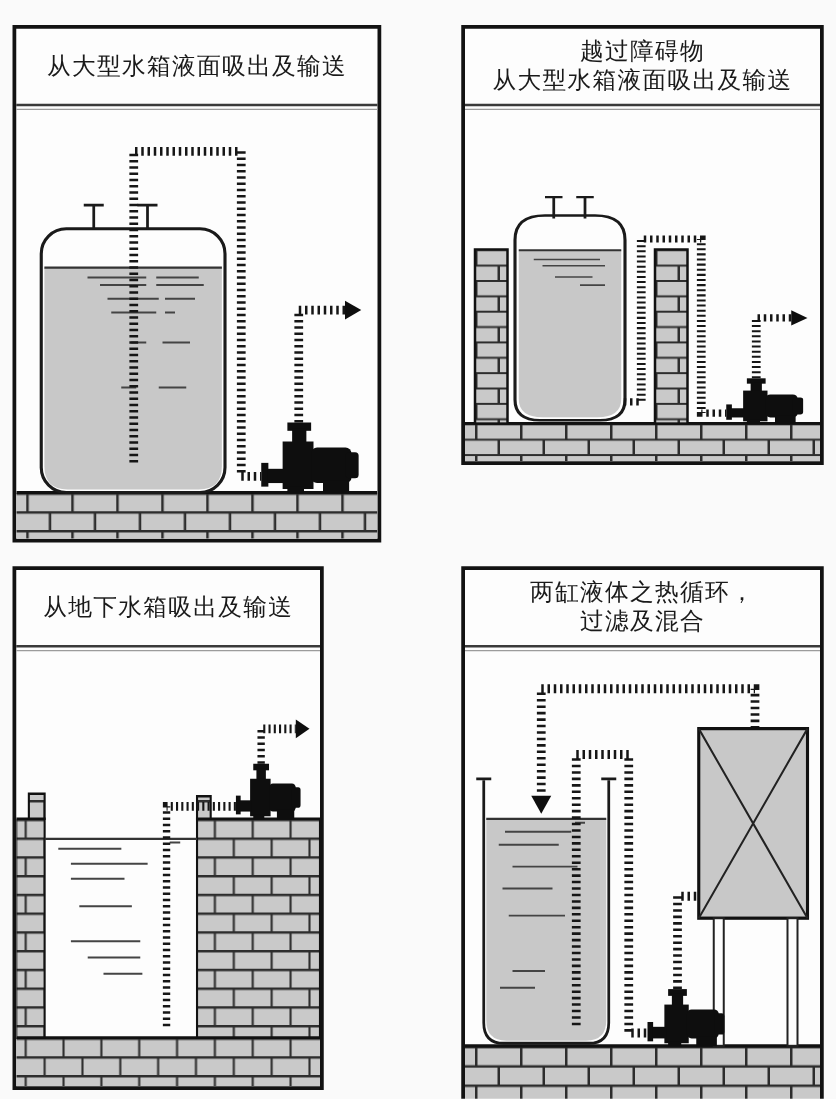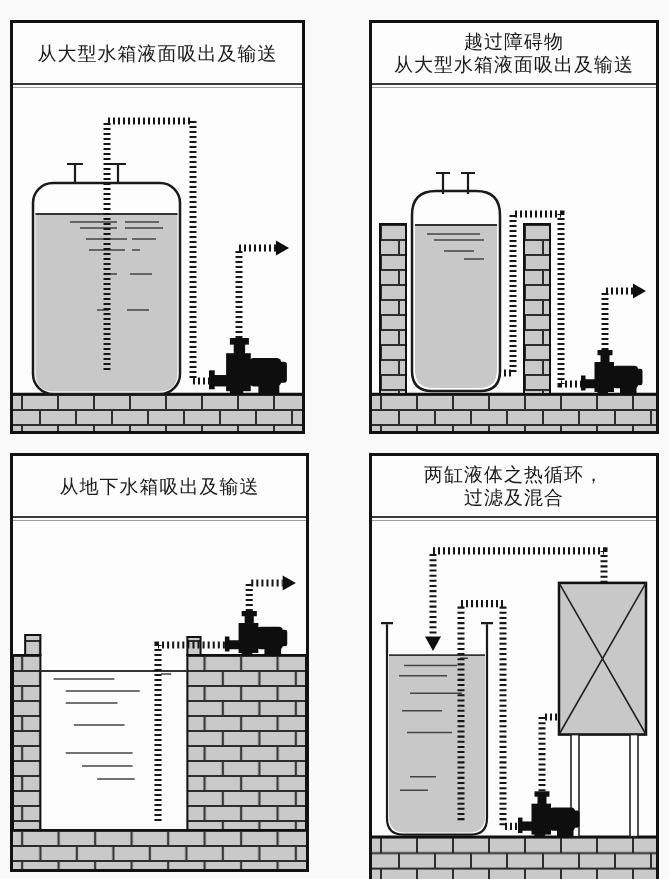--- a/index.html
+++ b/index.html
@@ -8,22 +8,22 @@
     background:#fafafa;
     font-family:"Liberation Serif","DejaVu Serif",serif;
     color:#1d1d1d;
   }
   .panel{
     position:absolute;box-sizing:border-box;
     border:3px solid #121212;background:#fdfdfd;
     display:flex;flex-direction:column;
   }
   .p1{left:10px;top:20px;width:295px;height:414px;}
-  .p2{left:369px;top:20px;width:290px;height:414px;}
-  .p3{left:10px;top:453px;width:299px;height:419px;}
+  .p2{left:369px;top:20px;width:290px;height:352px;}
+  .p3{left:10px;top:453px;width:249px;height:419px;}
   .p4{left:369px;top:453px;width:290px;height:430px;}
   .panel-head{
     height:60px;flex:0 0 60px;display:flex;flex-direction:column;
     justify-content:center;align-items:center;
     font-size:19px;line-height:23px;letter-spacing:1px;
     color:#1a1a1a;text-align:center;
   }
   .panel-head span:empty{display:none;}
   .sep{flex:0 0 auto;height:2px;border-top:2px solid #3a3a3a;border-bottom:1px solid #9c9c9c;}
   .scene{flex:1 1 auto;position:relative;overflow:hidden;}

